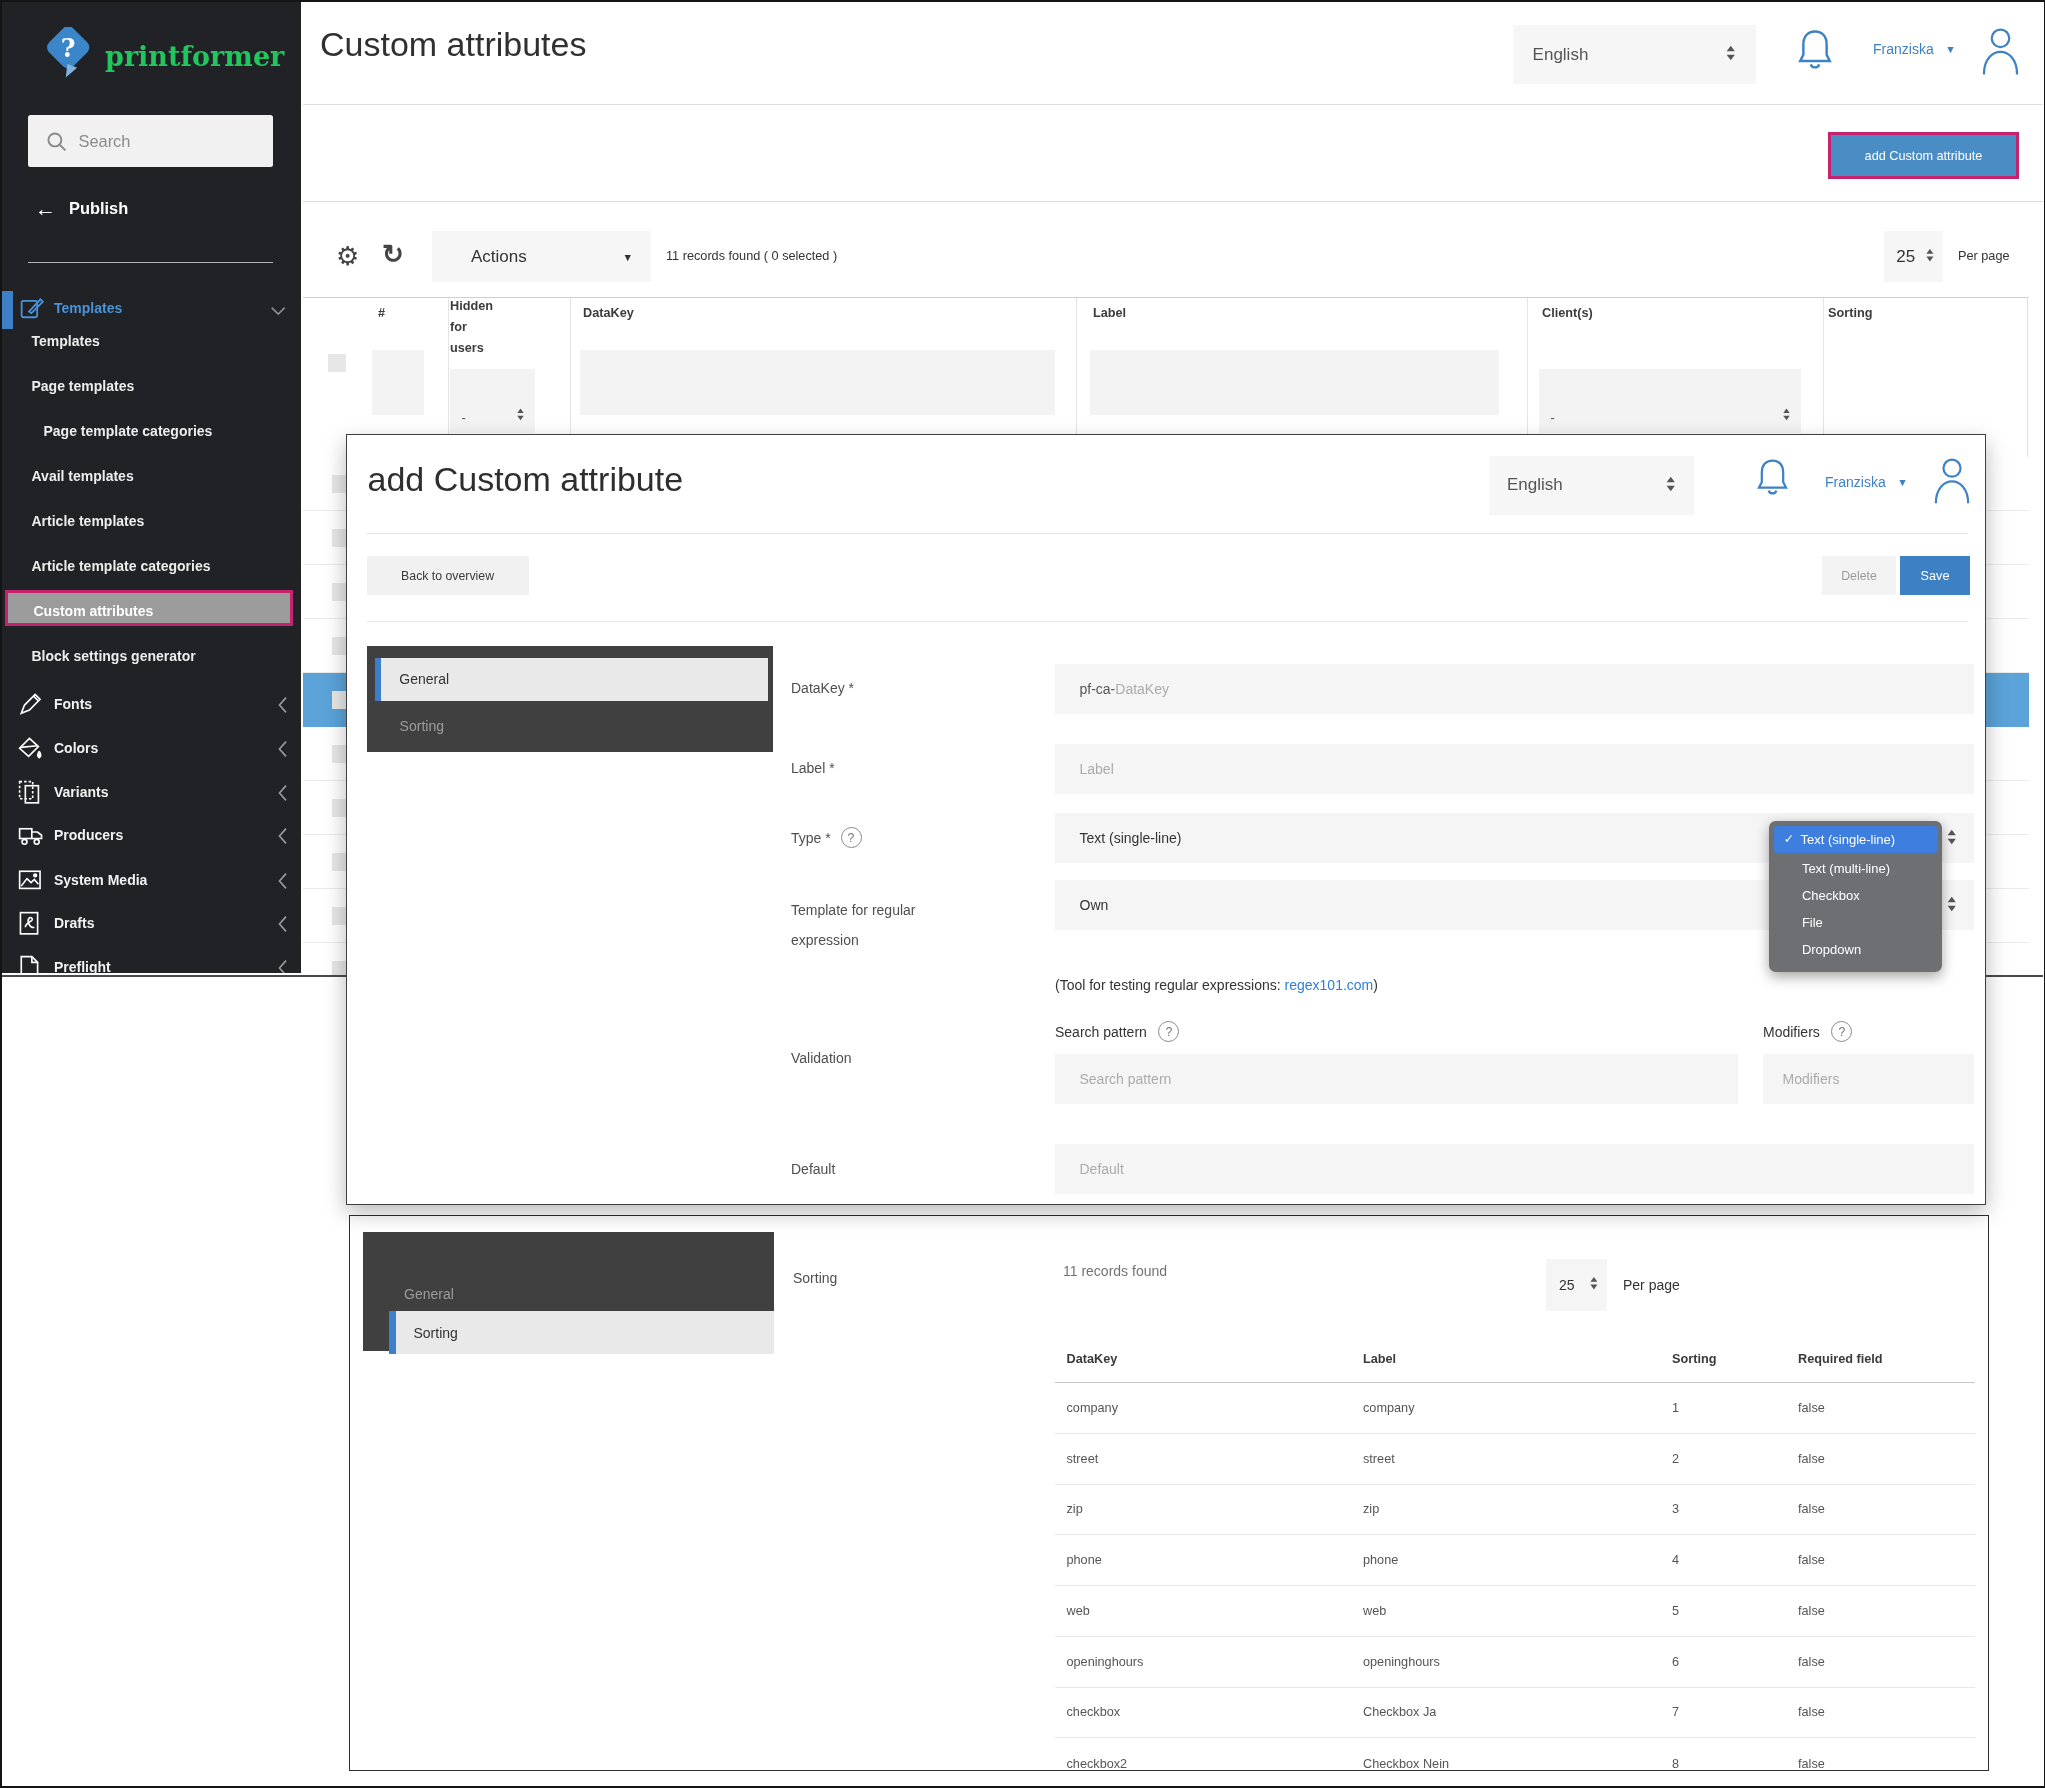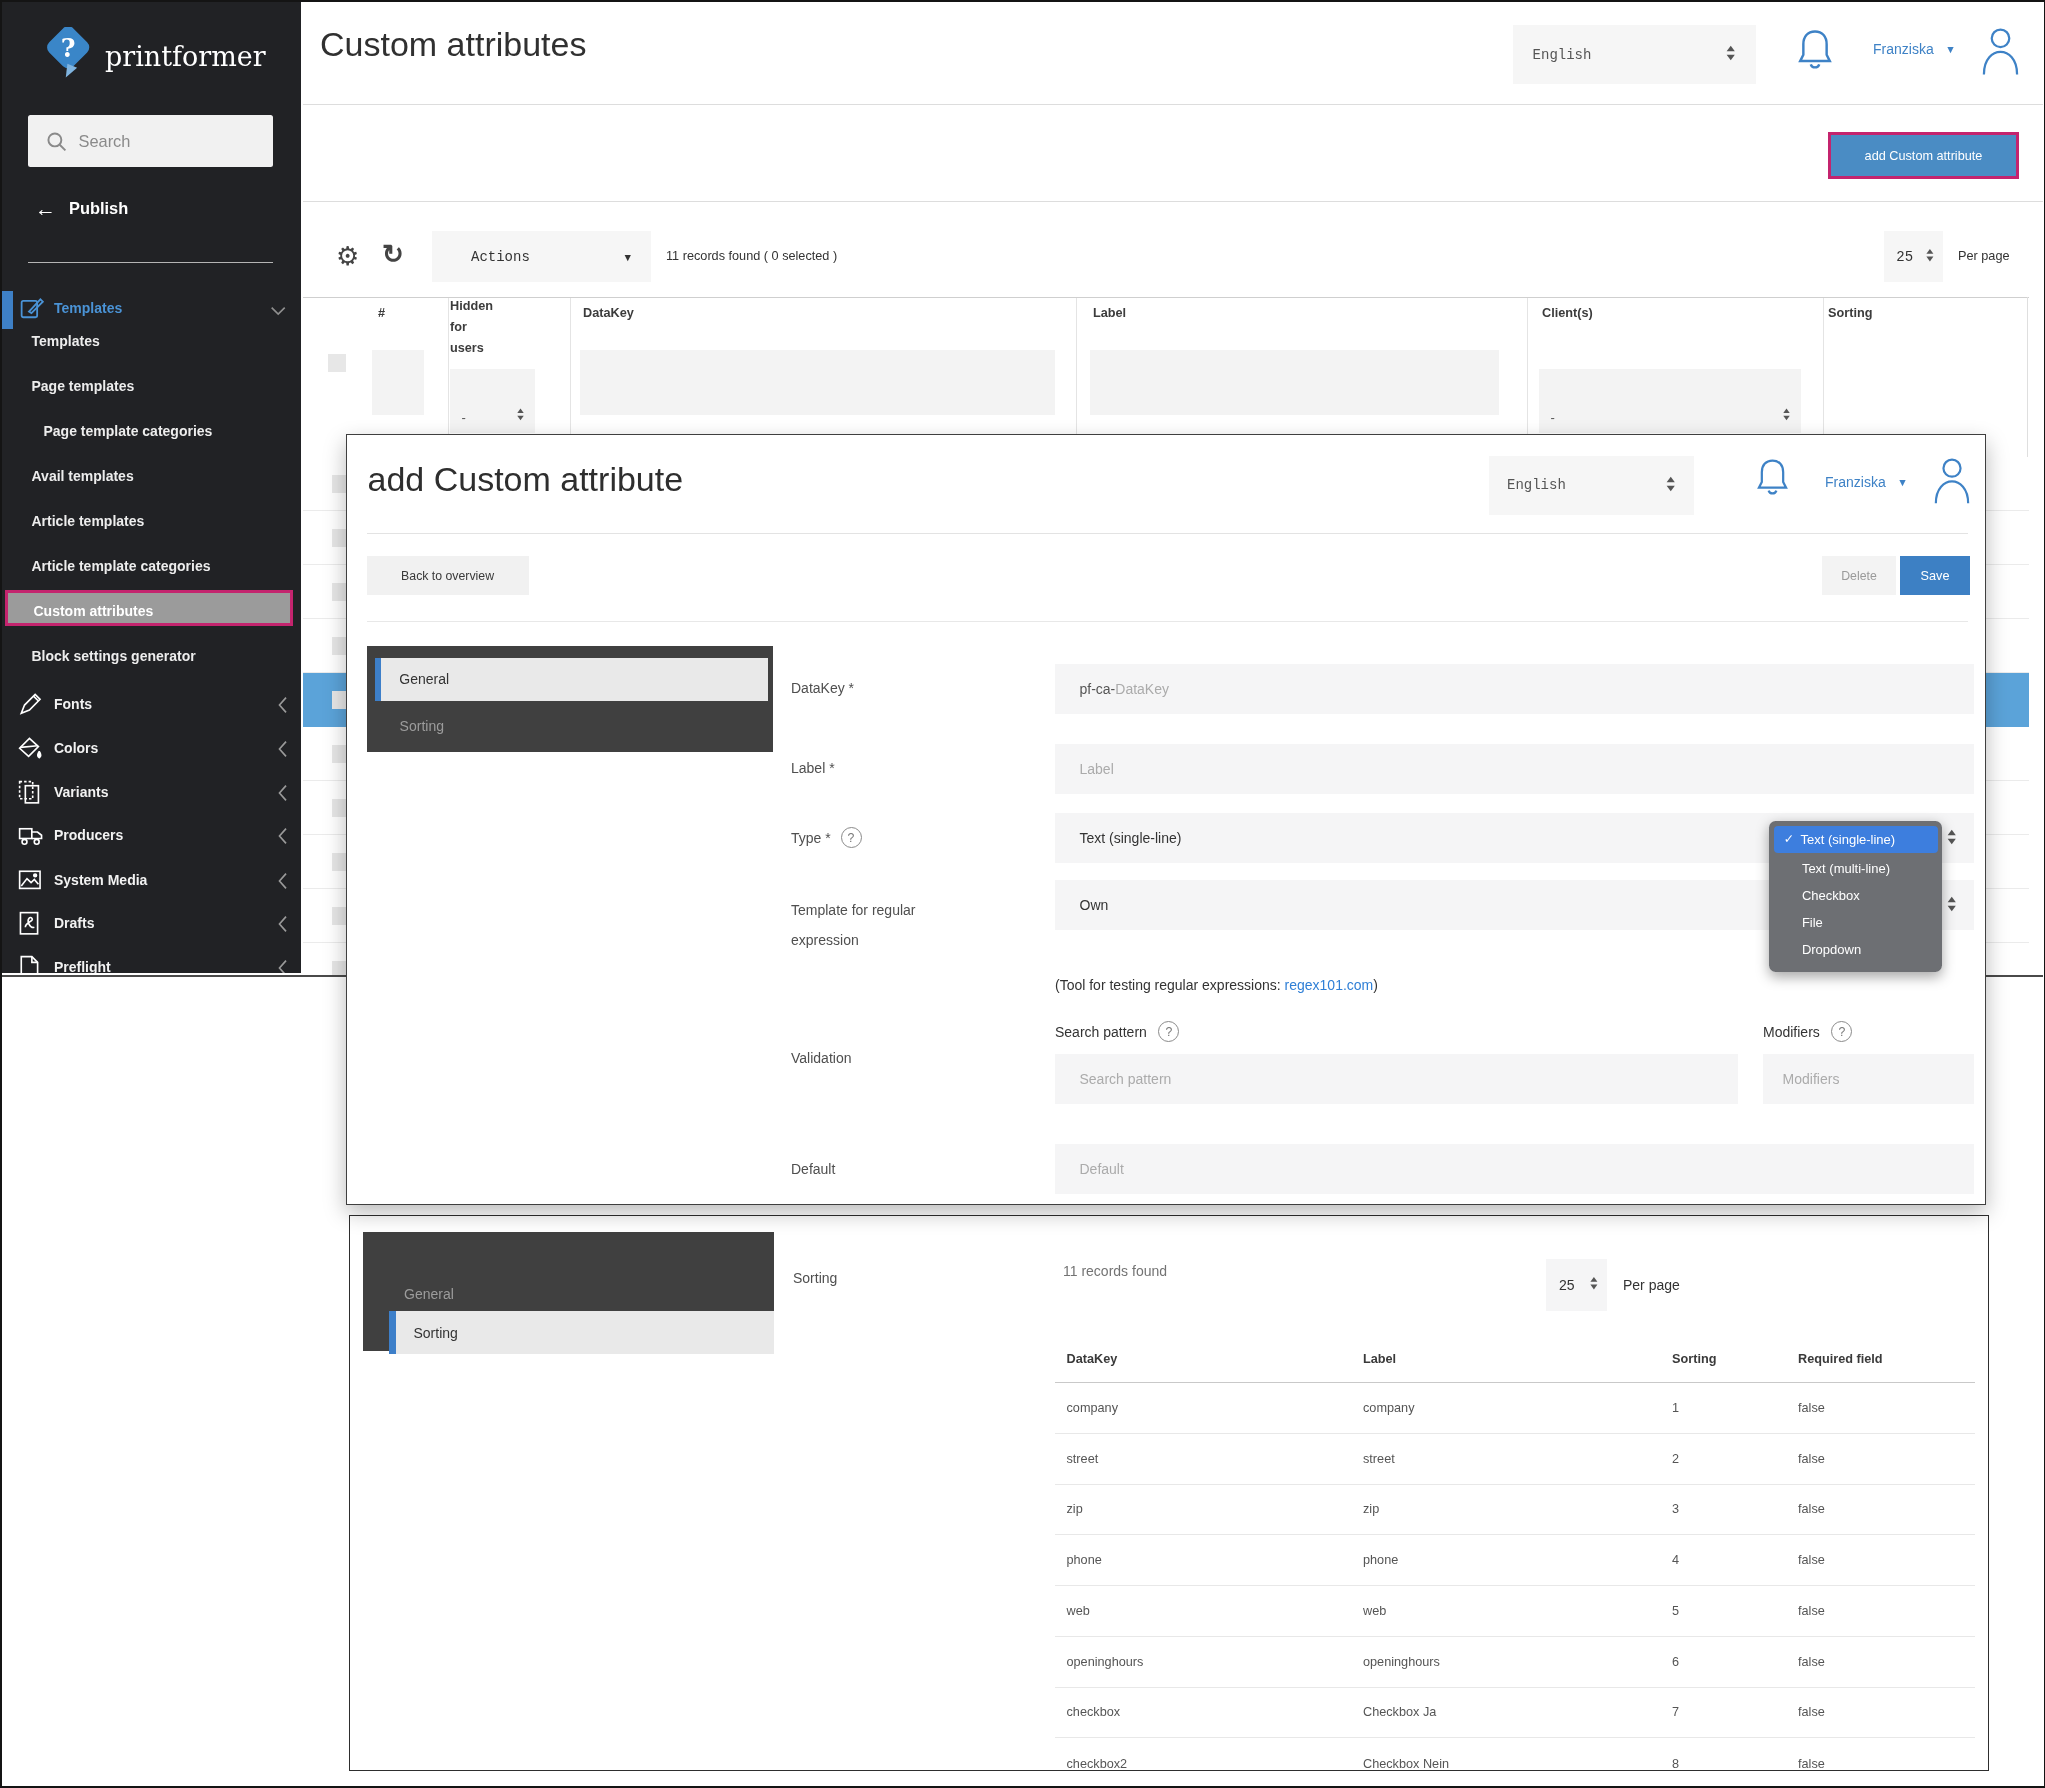--- a/index.html
+++ b/index.html
@@ -1,41 +1,41 @@
 <!DOCTYPE html>
 <html style="font-size:13px"><head>
 <meta charset="utf-8">
 <style>
   html,body{margin:0;padding:0;background:#fff;}
   body{font-family:"Liberation Sans",sans-serif;color:#333;}
   #canvas{position:relative;width:2046px;height:1788px;background:#fff;border:2.5px solid #141414;box-sizing:border-box;overflow:hidden;}
   .abs{position:absolute;}
   
   #sidebar{position:absolute;left:0;top:0;width:299px;height:971px;background:#212225;overflow:hidden;z-index:1;}
-  .logo-text{font-family:"DejaVu Serif",serif;font-weight:normal;font-size:27px;color:#ffffff;}
+  .logo-text{font-family:"DejaVu Serif",serif;font-weight:bold;font-size:27px;color:#22c55e;}
   .search-box{position:absolute;left:26px;top:113px;width:245px;height:52px;background:#f1f1f1;border-radius:2.5px;display:flex;align-items:center;gap:11.5px;padding-left:18px;box-sizing:border-box;}
   .search-box span{font-size:16.4px;color:#8a8a8a;}
   .publish-row{position:absolute;left:33px;top:196px;display:flex;align-items:center;gap:13px;color:#fff;}
   .publish-row .arr{font-size:21px;line-height:21px;}
   .publish-row .lbl{font-size:16.4px;font-weight:bold;}
   .side-div{position:absolute;left:26px;top:260px;width:245px;height:0.8px;background:#cfcfcf;opacity:.85;}
   .tmpl-head{position:absolute;left:0;top:289px;width:299px;height:38px;}
   .tmpl-bar{position:absolute;left:0;top:0;width:10.6px;height:38px;background:#3e80c6;}
   .tmpl-label{position:absolute;left:52px;top:9px;font-size:14px;font-weight:bold;color:#4a93d6;}
   .subitem{position:absolute;left:0;width:299px;height:43px;line-height:43px;}
   .subitem .t{position:absolute;left:29.5px;font-size:14px;font-weight:bold;color:#ededed;}
   .subitem-active-box{position:absolute;left:2.5px;top:588px;width:288px;height:36px;border:3.3px solid #c4246e;background:#9b9b9b;}
   .subitem-active-box .t{position:absolute;left:26px;top:0;height:36px;line-height:36px;font-size:14px;font-weight:bold;color:#fff;}
   .section-row{position:absolute;left:0;width:299px;height:33px;}
   .section-row .ic{position:absolute;left:16.4px;top:3.3px;width:26px;height:26px;}
   .section-row .t{position:absolute;left:52px;top:6.5px;font-size:14px;font-weight:bold;color:#f2f2f2;}
   .section-row .chev{position:absolute;right:13px;top:7.4px;}
   
   .sel{background:#f6f6f6;display:flex;align-items:center;box-sizing:border-box;}
-  .sel .txt{font-size:14px;color:#555;font-family:Liberation Mono, monospace;}
+  .sel .txt{font-size:17px;color:#555;}
   .stepper{margin-left:auto;}
   .ghost-input{background:#f5f5f6;box-sizing:border-box;display:flex;align-items:center;}
   .ph{color:#ababab;font-size:14px;}
   .val{color:#333;font-size:14px;}
   .qicon{display:inline-flex;width:21px;height:21px;border:1.2px solid #8a8a8a;border-radius:50%;align-items:center;justify-content:center;font-size:12.3px;color:#777;box-sizing:border-box;}
   .blue-btn{background:#4a8cc4;color:#fff;display:flex;align-items:center;justify-content:center;font-size:12.7px;}
   .gray-btn{background:#f1f1f1;color:#3a3a3a;display:flex;align-items:center;justify-content:center;font-size:12.3px;}
   .hline{position:absolute;height:0.8px;background:#ddd;}
   .vline{position:absolute;width:0.8px;background:#e4e4e4;}
   

